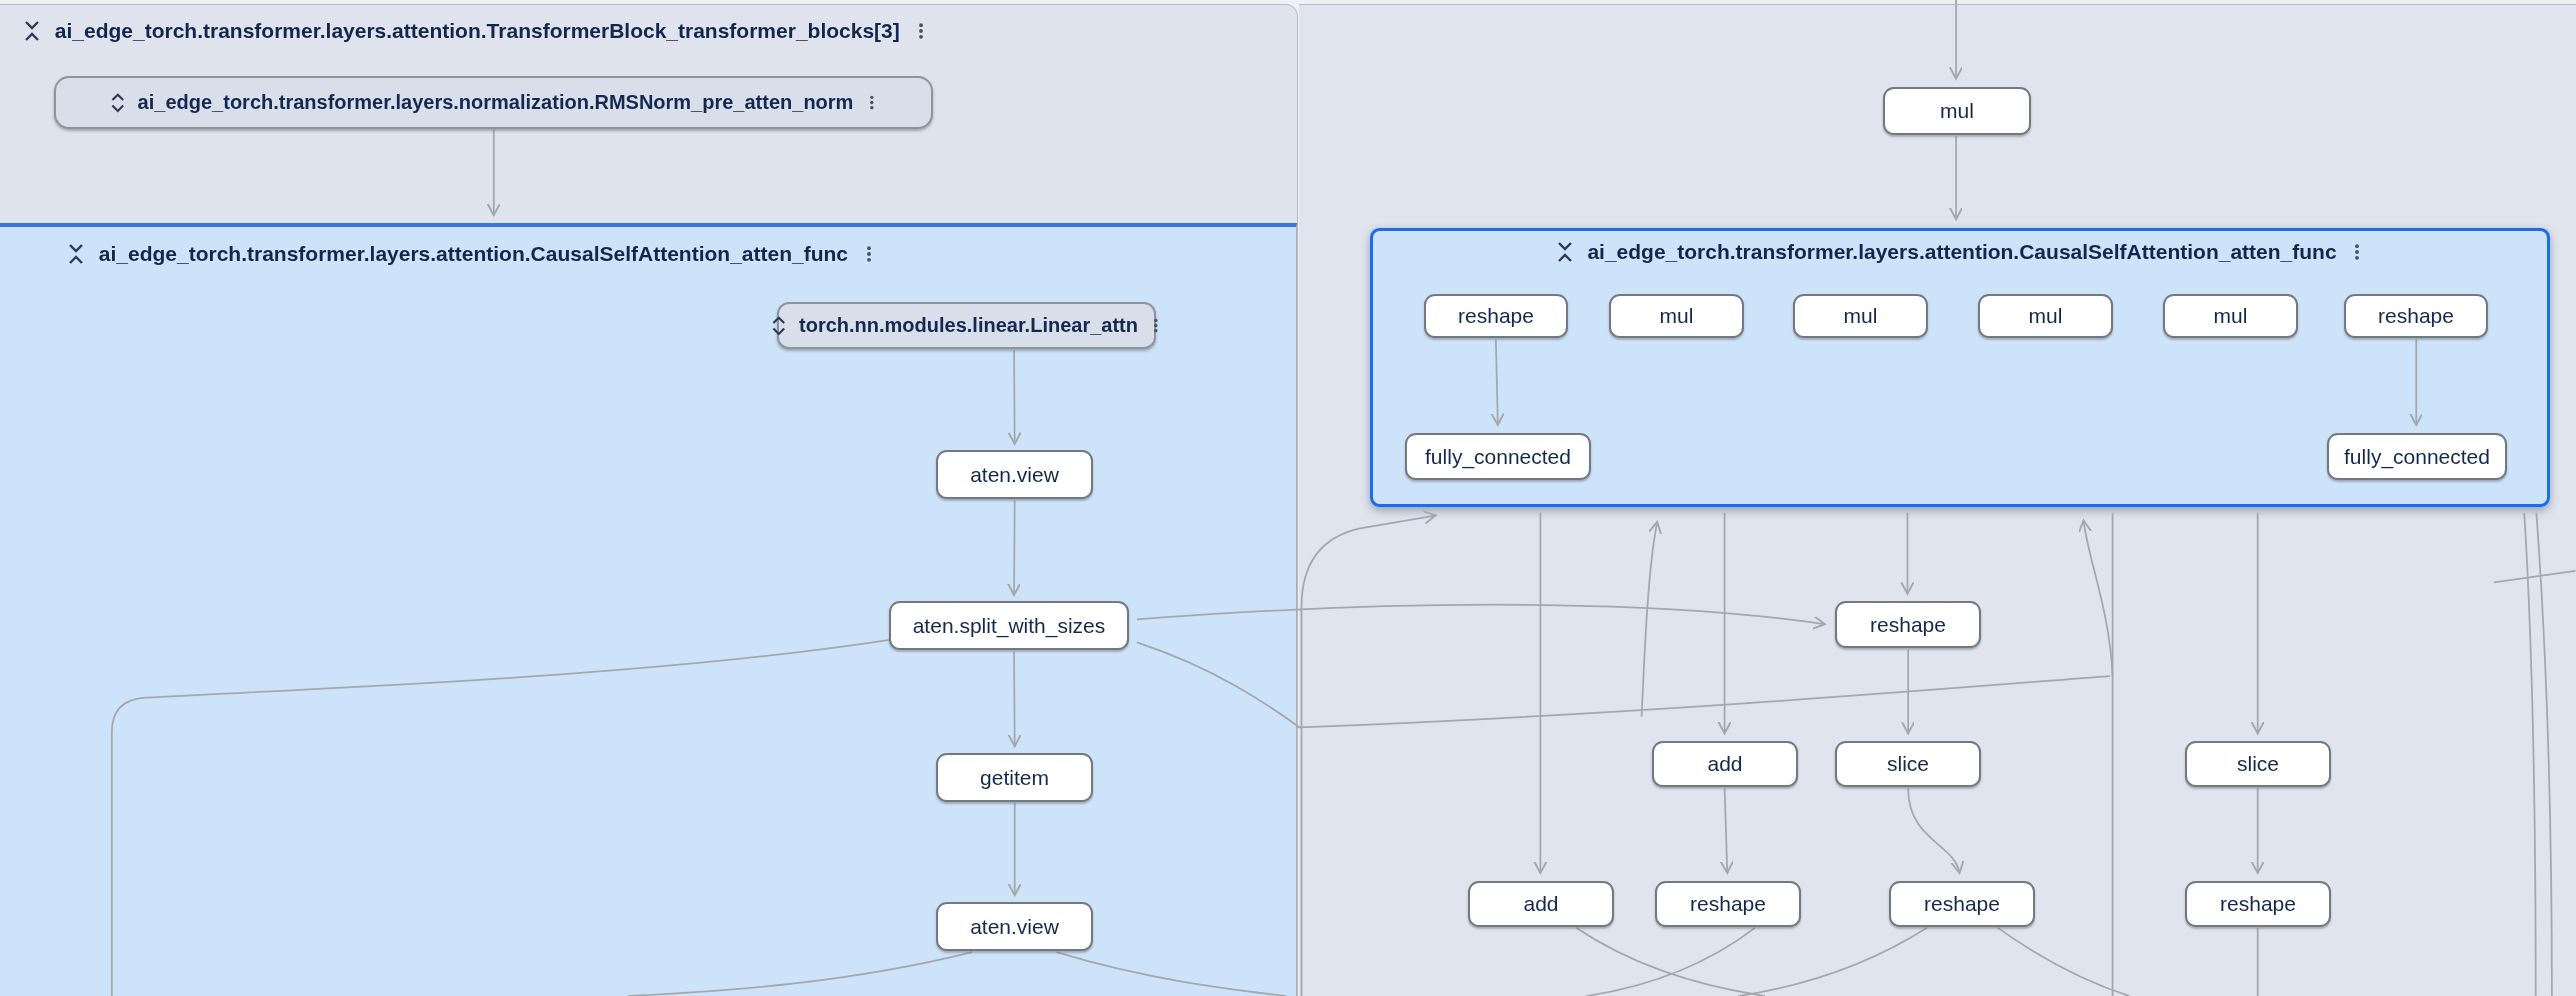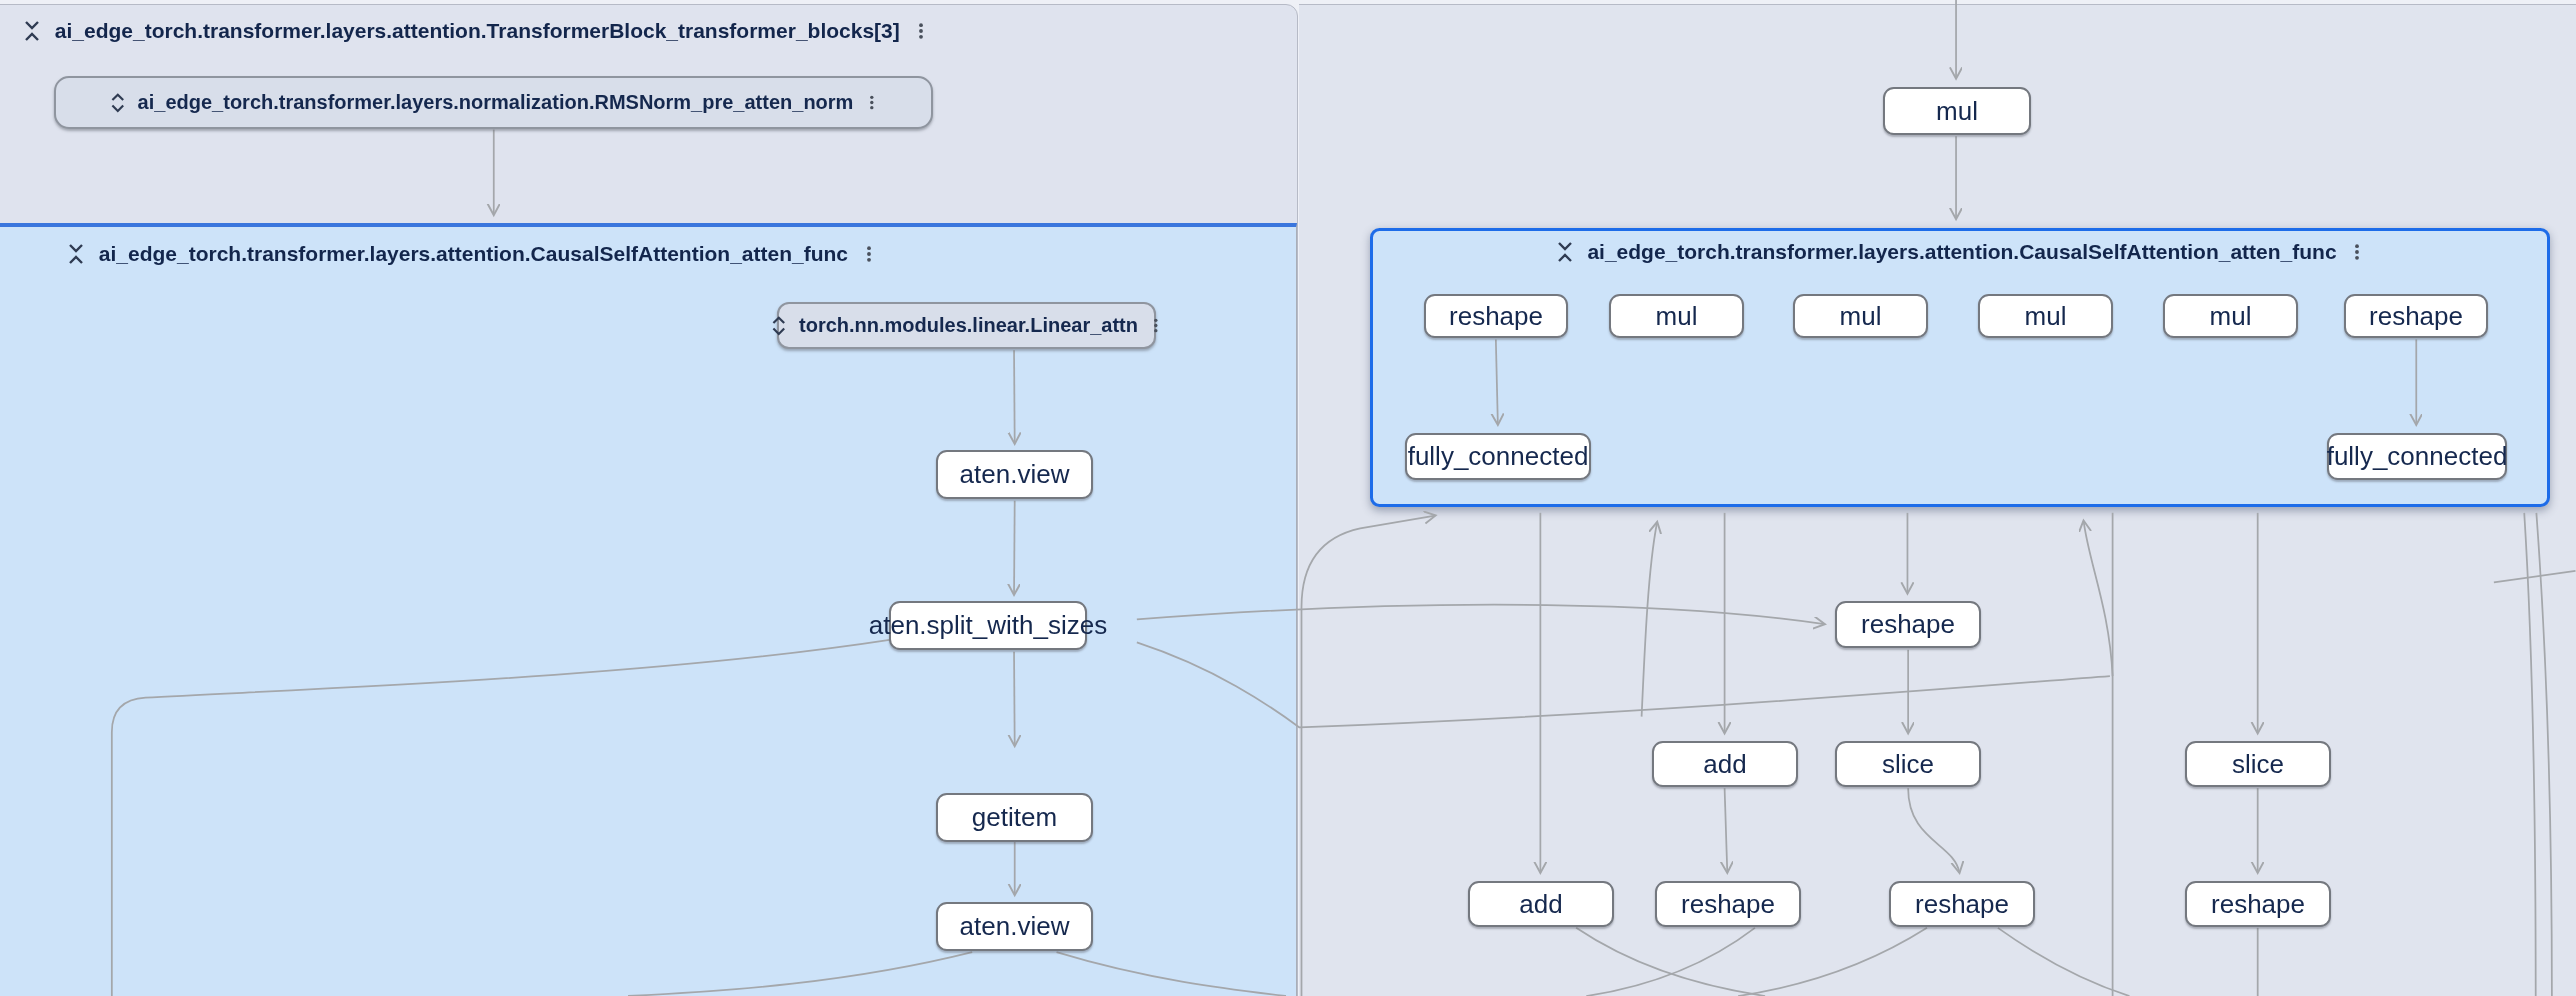--- a/index.html
+++ b/index.html
@@ -46,21 +46,21 @@
   
   .node{
     display:flex;align-items:center;justify-content:center;gap:9.5px;
     z-index:2;white-space:nowrap;
   }
   .op{
     background:#ffffff;
     border:2px solid #74787f;
     border-radius:10.8px;
     box-shadow:0 2px 2px rgba(100,105,115,.45);
-    font-size:26px;
+    font-size:21px;
   }
   .gnode{
     background:#d8deea;
     border:2px solid #8f959f;
     border-radius:15px;
     box-shadow:0 2px 2.7px rgba(100,105,115,.5);
     font-size:20px;font-weight:600;text-align:right;
   }
   .icon{display:inline-flex;align-items:center;justify-content:center;flex:0 0 auto;}
   svg.edges{position:absolute;left:0;top:0;z-index:1;}
@@ -203,24 +203,24 @@
         <circle cx="12" cy="5" r="2.3" fill="#49505c"></circle>
         <circle cx="12" cy="12" r="2.3" fill="#49505c"></circle>
         <circle cx="12" cy="19" r="2.3" fill="#49505c"></circle>
       </svg>
   </span>
 </div>
 
 <div class="abs node op" style="left:936px;top:450px;width:157px;height:49px;">
   <span>aten.view</span>
 </div>
-<div class="abs node op" style="left:889px;top:601px;width:198px;height:49px;">
+<div class="abs node op" style="left:889px;top:601px;width:240px;height:49px;">
   <span>aten.split_with_sizes</span>
 </div>
-<div class="abs node op" style="left:936px;top:753px;width:157px;height:49px;margin-top:40px;">
+<div class="abs node op" style="left:936px;top:753px;width:157px;height:49px;">
   <span>getitem</span>
 </div>
 <div class="abs node op" style="left:936px;top:902px;width:157px;height:49px;">
   <span>aten.view</span>
 </div>
 
 <div class="abs node op" style="left:1883px;top:87px;width:148px;height:48px;">
   <span>mul</span>
 </div>
 

